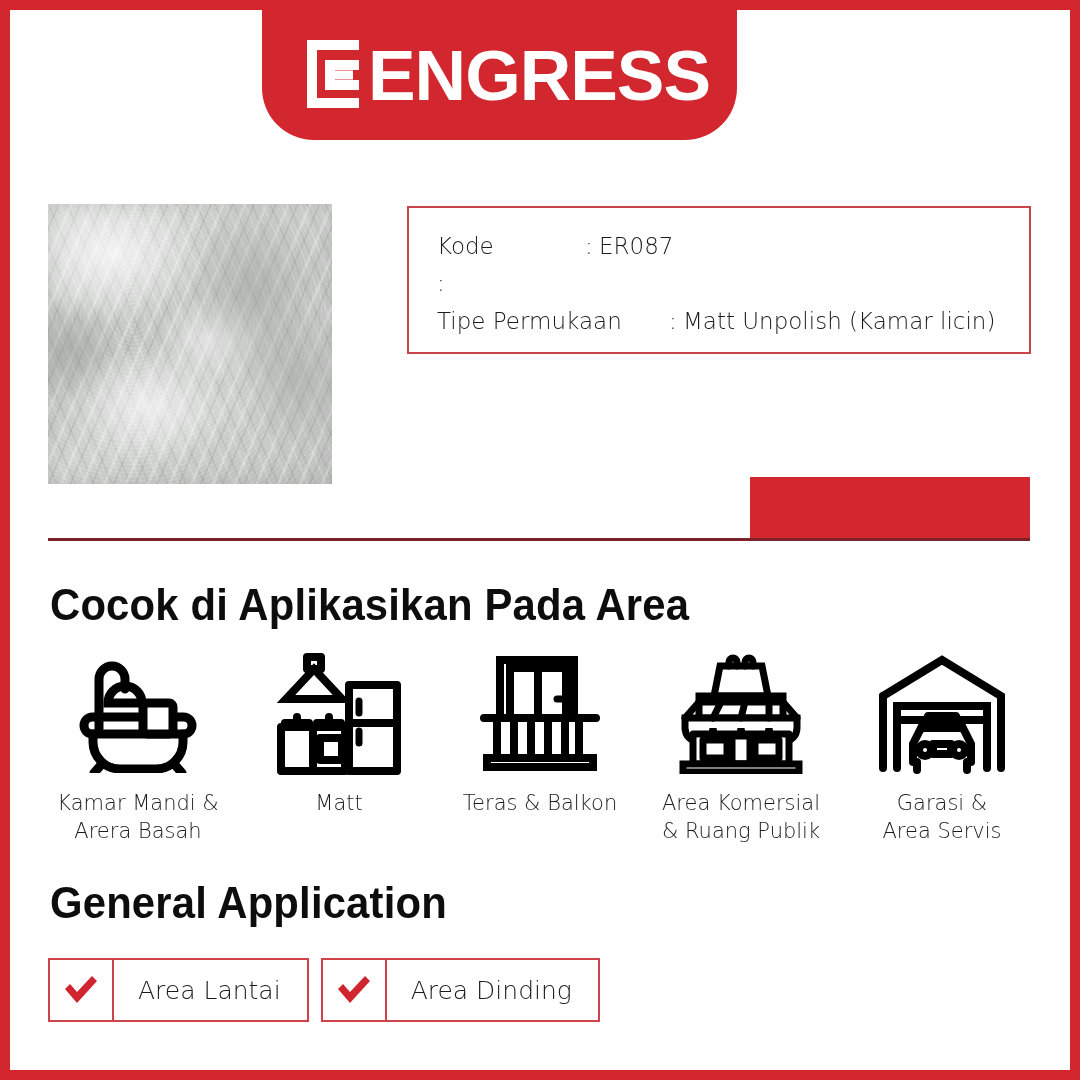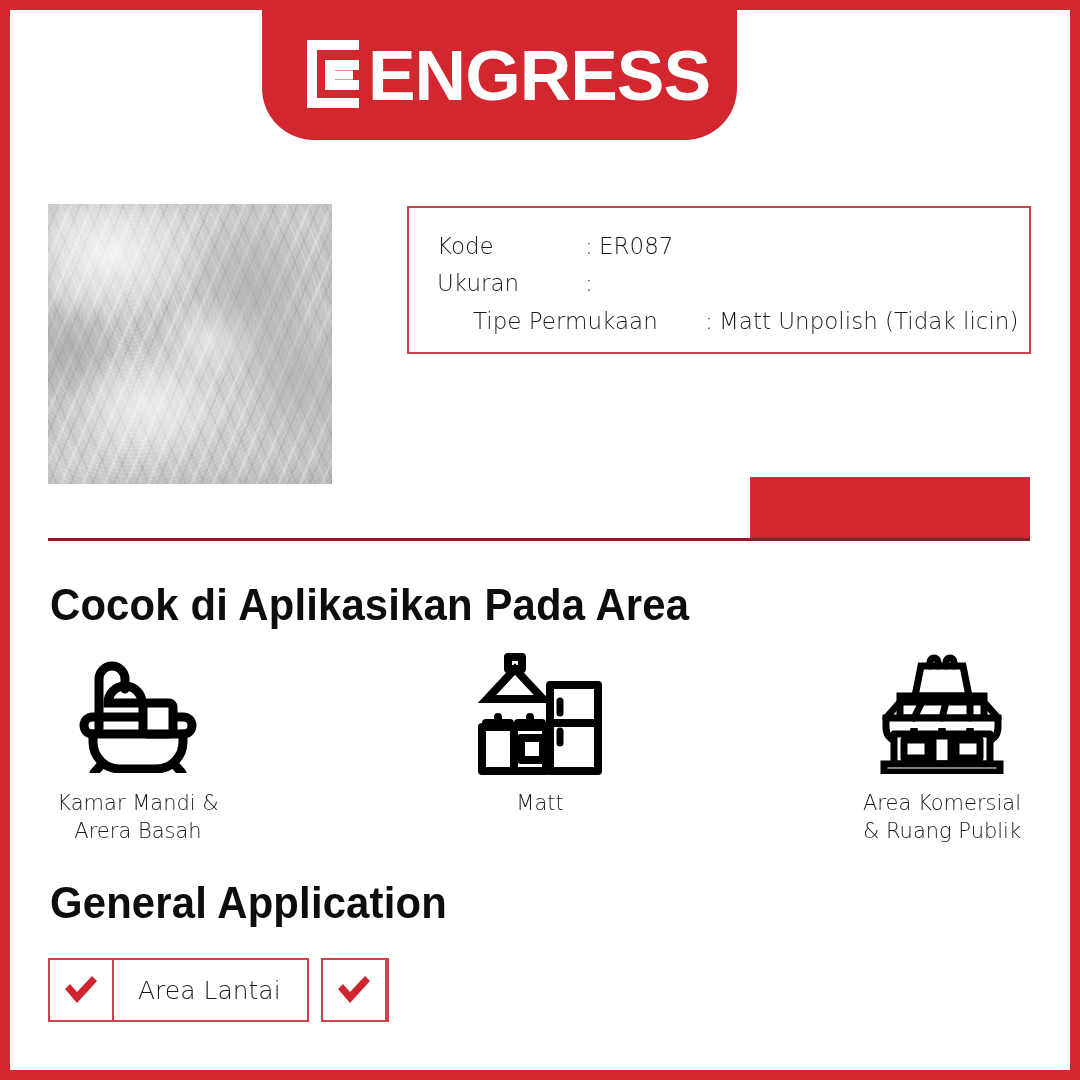--- a/index.html
+++ b/index.html
@@ -121,21 +121,21 @@
   .spec-label {
     min-width: 0;
     white-space: pre;
   }
   .spec-sep {
     width: 14px;
     display: inline-block;
   }
   .spec-row.r1 .spec-label { width: 148px; }
   .spec-row.r2 .spec-label { width: 148px; }
-  .spec-row.r3 .spec-label { width: 232px; margin-left: 36px; }
+  .spec-row.r3 .spec-label { width: 232px; }
   .spec-value { white-space: pre; }
 
   
   .accent-block {
     position: absolute;
     left: 740px;
     top: 467px;
     width: 280px;
     height: 61px;
     background: #d32730;
@@ -251,27 +251,26 @@
 
     <div class="tile-swatch"></div>
 
     <div class="spec-box">
       <div class="spec-row r1">
         <span class="spec-label">Kode</span>
         <span class="spec-sep">:</span>
         <span class="spec-value">ER087</span>
       </div>
       <div class="spec-row r2">
-        <span class="spec-label">Ukuran</span>
         <span class="spec-sep">:</span>
       </div>
       <div class="spec-row r3">
         <span class="spec-label">Tipe Permukaan</span>
         <span class="spec-sep">:</span>
-        <span class="spec-value">Matt Unpolish (Tidak licin)</span>
+        <span class="spec-value">Matt Unpolish (Kamar licin)</span>
       </div>
     </div>
 
     <div class="accent-block"></div>
     <div class="divider"></div>
 
     <div class="heading heading-areas">Cocok di Aplikasikan Pada Area</div>
 
     <div class="areas-row">
 
@@ -302,20 +301,34 @@
             <path d="M21 64 v6 M53 64 v6"></path>
             <rect x="44" y="85" width="22" height="22"></rect>
             <rect x="73" y="32" width="48" height="86"></rect>
             <path d="M73 70 h48"></path>
             <path d="M83 48 v12 M83 78 v12" stroke-width="7"></path>
           </svg>
         </div>
         <div class="area-label">Matt</div>
       </div>
 
+      <div class="area-item">
+        <div class="area-icon">
+          <svg width="122" height="120" viewBox="0 0 122 120" fill="none" stroke="#000000" stroke-width="8" stroke-linecap="round" stroke-linejoin="round" aria-hidden="true">
+            <rect x="21" y="6" width="74" height="58" stroke-linejoin="miter"></rect>
+            <rect x="31" y="14" width="56" height="50" stroke-linejoin="miter"></rect>
+            <path d="M59 14 v50"></path>
+            <path d="M78 45 h8" stroke-width="7"></path>
+            <path d="M5 64 h112"></path>
+            <path d="M18 64 v40 M35 64 v40 M52 64 v40 M69 64 v40 M86 64 v40 M100 64 v40"></path>
+            <path d="M8 104 h106 v9 H8 Z" stroke-linejoin="miter"></path>
+          </svg>
+        </div>
+        <div class="area-label">Teras &amp; Balkon</div>
+      </div>
 
       <div class="area-item">
         <div class="area-icon">
           <svg width="132" height="120" viewBox="0 0 132 120" fill="none" stroke="#000000" stroke-width="7" stroke-linecap="round" stroke-linejoin="round" aria-hidden="true">
             <path d="M46 30 h38 v-4 a6 6 0 0 1 0 0 l0 0"></path>
             <path d="M45 12 h42 l6 30 H39 Z" stroke-linejoin="miter" fill="#ffffff"></path>
             <path d="M54 12 v-4 a4 4 0 0 1 8 0 v4 M70 12 v-4 a4 4 0 0 1 8 0 v4"></path>
             <path d="M24 42 h84 v22 H24 Z" stroke-linejoin="miter" fill="#ffffff"></path>
             <path d="M10 64 h112 v10 a14 14 0 0 1 -28 0 a14 14 0 0 1 -28 0 a14 14 0 0 1 -28 0 a14 14 0 0 1 -28 0 Z" stroke-linejoin="miter" fill="#ffffff"></path>
             <path d="M10 64 L24 48 h84 l14 16"></path>
@@ -324,37 +337,56 @@
             <rect x="28" y="86" width="24" height="18"></rect>
             <rect x="80" y="86" width="24" height="18"></rect>
             <rect x="57" y="82" width="18" height="28"></rect>
             <path d="M8 110 h116 v8 H8 Z" stroke-linejoin="miter" fill="#ffffff"></path>
           </svg>
         </div>
         <div class="area-label">Area Komersial
 &amp; Ruang Publik</div>
       </div>
 
+      <div class="area-item">
+        <div class="area-icon">
+          <svg width="130" height="120" viewBox="0 0 130 120" fill="none" stroke="#000000" stroke-width="8" stroke-linecap="round" stroke-linejoin="round" aria-hidden="true">
+            <path d="M6 42 L65 6 L124 42 V114" stroke-linejoin="miter"></path>
+            <path d="M6 42 V114"></path>
+            <path d="M20 114 V52 h90 v62" stroke-linejoin="miter"></path>
+            <path d="M20 66 h90"></path>
+            <path d="M36 108 v-18 l8 -16 h42 l8 16 v18" stroke-linejoin="miter"></path>
+            <path d="M46 74 l5 -12 h28 l5 12"></path>
+            <circle cx="48" cy="96" r="6"></circle>
+            <circle cx="82" cy="96" r="6"></circle>
+            <rect x="56" y="90" width="18" height="10"></rect>
+            <path d="M40 108 v8 M90 108 v8"></path>
+          </svg>
+        </div>
+        <div class="area-label">Garasi &amp;
+Area Servis</div>
+      </div>
 
     </div>
 
     <div class="heading heading-general">General Application</div>
 
     <div class="chips-row">
       <div class="chip">
         <span class="chip-check">
           <svg width="36" height="30" viewBox="0 0 36 30" aria-hidden="true">
             <path d="M2 14 L7 9 L14 17 L29 1 L34 6 L14 28 Z" fill="#d0252f"></path>
           </svg>
         </span>
         <span class="chip-label">Area Lantai</span>
       </div>
       <div class="chip">
         <span class="chip-check">
           <svg width="36" height="30" viewBox="0 0 36 30" aria-hidden="true">
             <path d="M2 14 L7 9 L14 17 L29 1 L34 6 L14 28 Z" fill="#d0252f"></path>
           </svg>
         </span>
+        <span class="chip-label">Area Dinding</span>
       </div>
     </div>
 
   </div>
 </div>
 
 </body></html>

